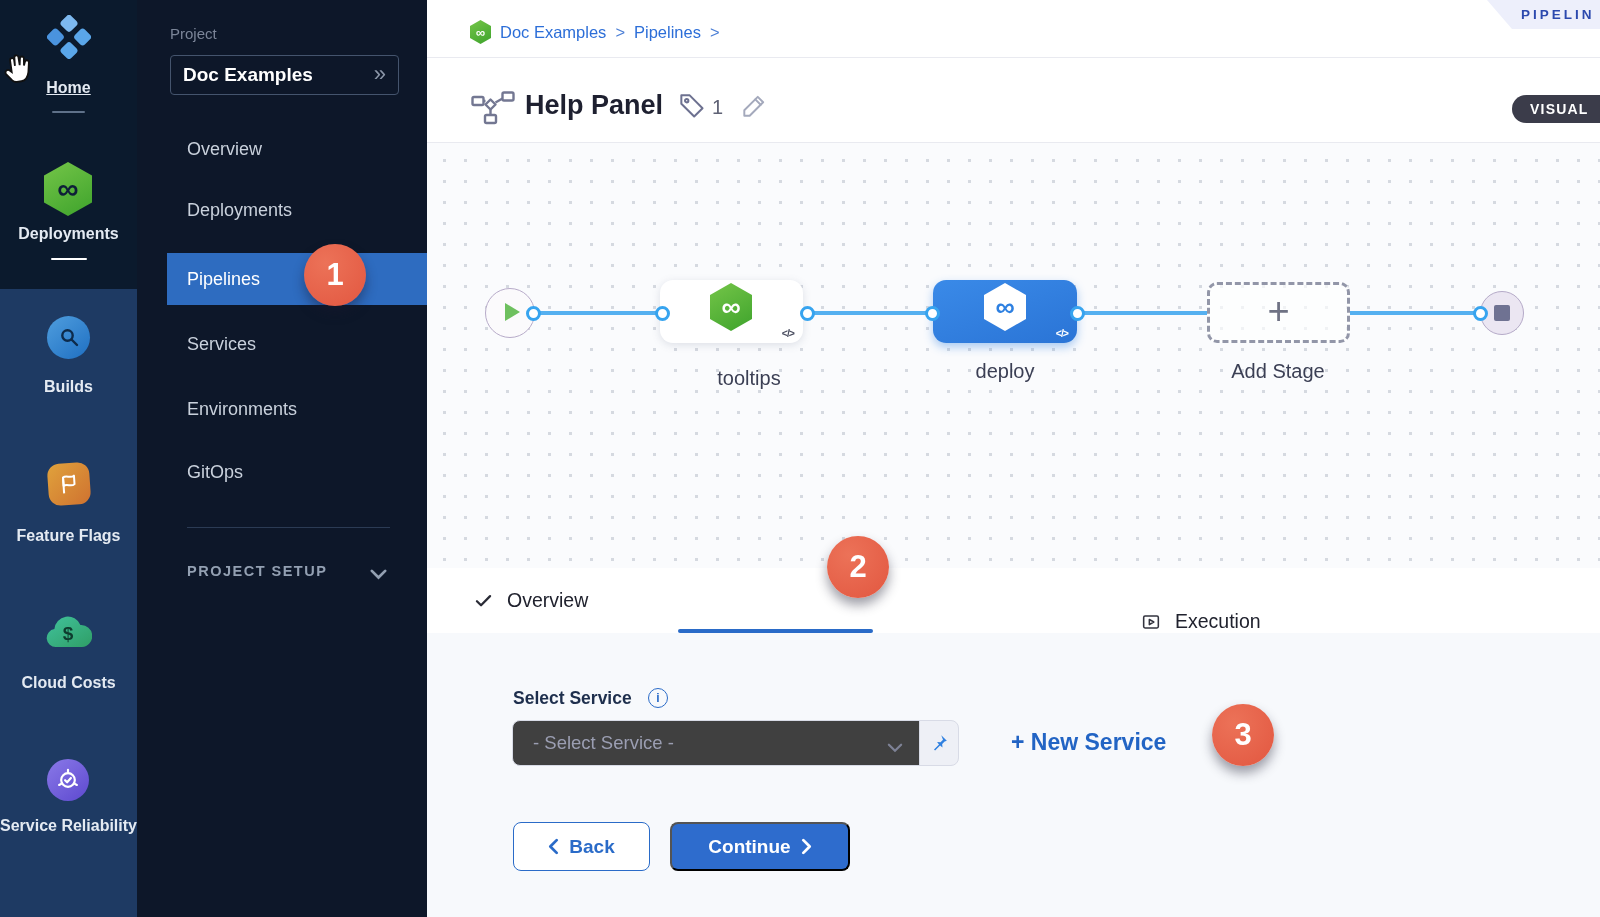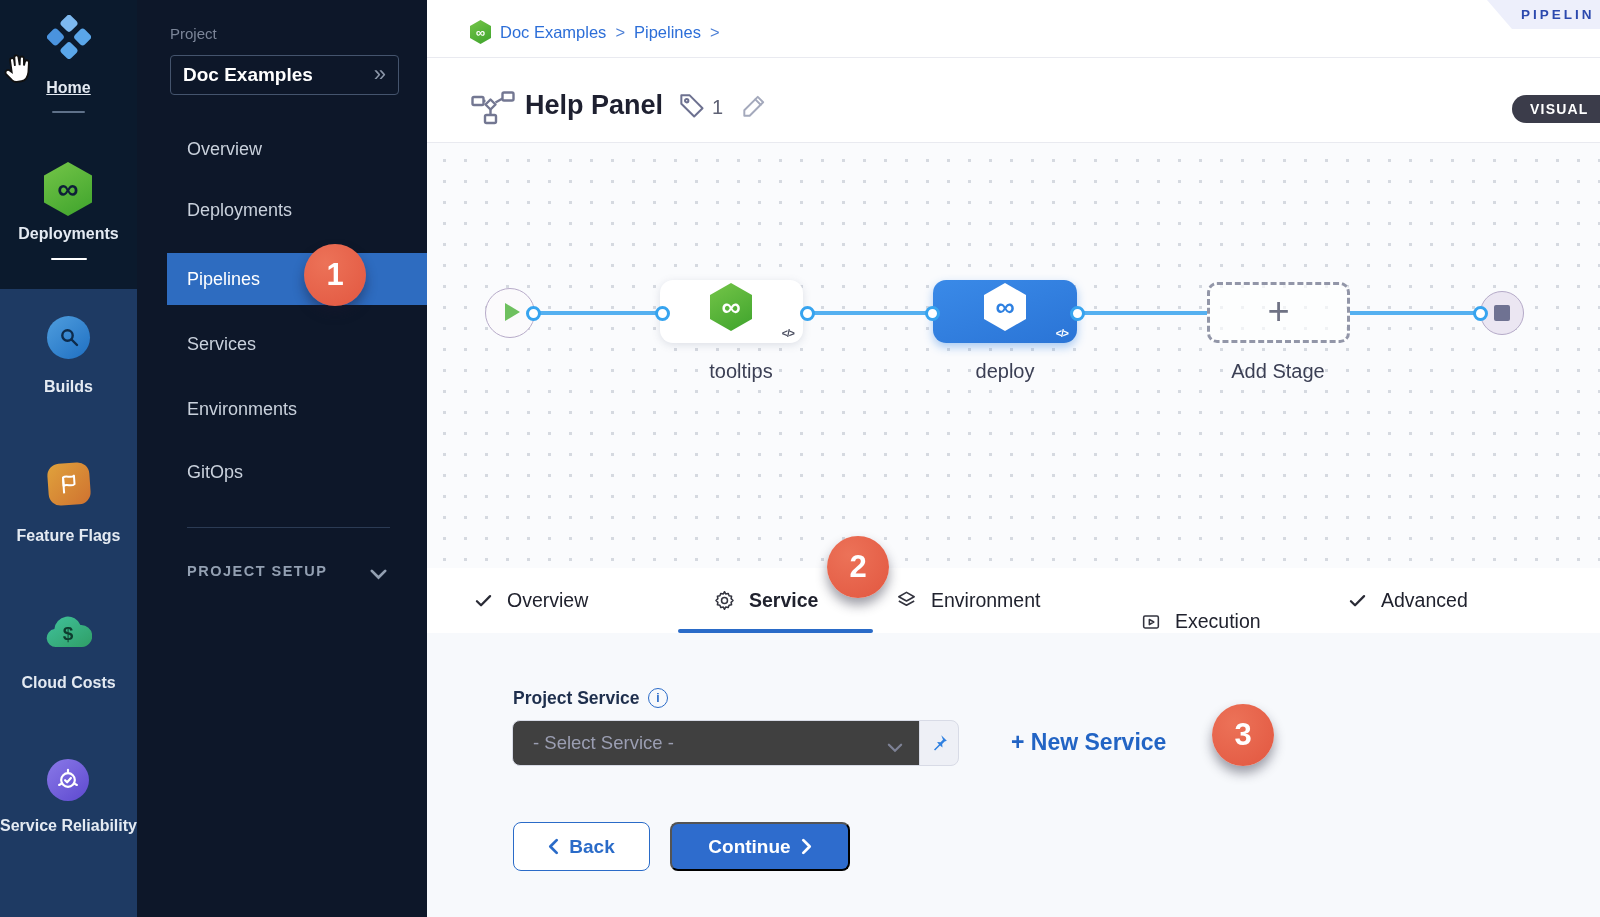--- a/index.html
+++ b/index.html
@@ -251,64 +251,44 @@
         <div style="position:absolute;left:13px;top:13px;width:16px;height:16px;background:#6f7292;border-radius:2px;"></div>
       </div>
 
       <div class="ndot" style="left:99px;"></div>
       <div class="ndot" style="left:228px;"></div>
       <div class="ndot" style="left:373px;"></div>
       <div class="ndot" style="left:498px;"></div>
       <div class="ndot" style="left:643px;"></div>
       <div class="ndot" style="left:1046px;"></div>
 
-      <div class="stage-label" style="left:229px;">tooltips</div>
+      <div class="stage-label" style="left:237px;margin-top:7px;">tooltips</div>
       <div class="stage-label" style="left:493px;">deploy</div>
       <div class="stage-label" style="left:766px;">Add Stage</div>
     </section>
 
     <div id="tabbar">
       <div class="tab" style="left:46px;">
         <svg width="21" height="21" viewBox="0 0 24 24" fill="none" stroke="#2a2b36" stroke-width="2.6" stroke-linecap="round" stroke-linejoin="round">
             <path d="M4.5 12.8l4.7 4.7L19.5 7"></path>
           </svg>
         <span>Overview</span>
       </div>
-      <div class="tab" style="left:286px;font-weight:600;">
-        <svg width="23" height="23" viewBox="0 0 24 24" fill="none" stroke="#33343f" stroke-width="1.6" stroke-linejoin="round">
-          <circle cx="12" cy="12" r="3.1"></circle>
-          <path d="M12 2.8l1.2 2.3 2.6-.5 1 2.4 2.6.5-.5 2.6 2 1.9-2 1.9.5 2.6-2.6.5-1 2.4-2.6-.5-1.2 2.3-1.2-2.3-2.6.5-1-2.4-2.6-.5.5-2.6-2-1.9 2-1.9-.5-2.6 2.6-.5 1-2.4 2.6.5z"></path>
-          </svg>
-        <span>Service</span>
-      </div>
-      <div class="tab" style="left:468px;">
-        <svg width="23" height="23" viewBox="0 0 24 24" fill="none" stroke="#33343f" stroke-width="1.7" stroke-linejoin="round">
-          <path d="M12 3.5 20 8l-8 4.5L4 8z"></path>
-            <path d="M20 12.5l-8 4.5-8-4.5"></path>
-          </svg>
-        <span>Environment</span>
-      </div>
       <div class="tab" style="left:713px;align-items:flex-end;">
         <svg width="22" height="22" viewBox="0 0 24 24" fill="none" stroke="#33343f" stroke-width="1.7" stroke-linejoin="round">
           <rect x="4" y="5.5" width="16" height="13" rx="1.5"></rect>
             <path d="M10.2 9.2l4.8 2.8-4.8 2.8z"></path>
           </svg>
         <span>Execution</span>
       </div>
-      <div class="tab" style="left:920px;">
-        <svg width="21" height="21" viewBox="0 0 24 24" fill="none" stroke="#2a2b36" stroke-width="2.6" stroke-linecap="round" stroke-linejoin="round">
-            <path d="M4.5 12.8l4.7 4.7L19.5 7"></path>
-          </svg>
-        <span>Advanced</span>
-      </div>
       <div id="tab-underline"></div>
     </div>
 
     <section id="bottom-panel"></section>
-    <div id="select-service-label">Project Service</div>
+    <div id="select-service-label">Select Service</div>
     <div id="info-icon">i</div>
 
     <div id="service-dropdown">
       <span class="ph">- Select Service -</span>
       <span style="position:absolute;right:16px;top:18px;">
         <svg width="16" height="10" viewBox="0 0 14 9" fill="none" stroke="#7e8296" stroke-width="2" stroke-linecap="round">
             <path d="M1.5 1.5 7 7l5.5-5.5"></path>
           </svg>
       </span>
     </div>

